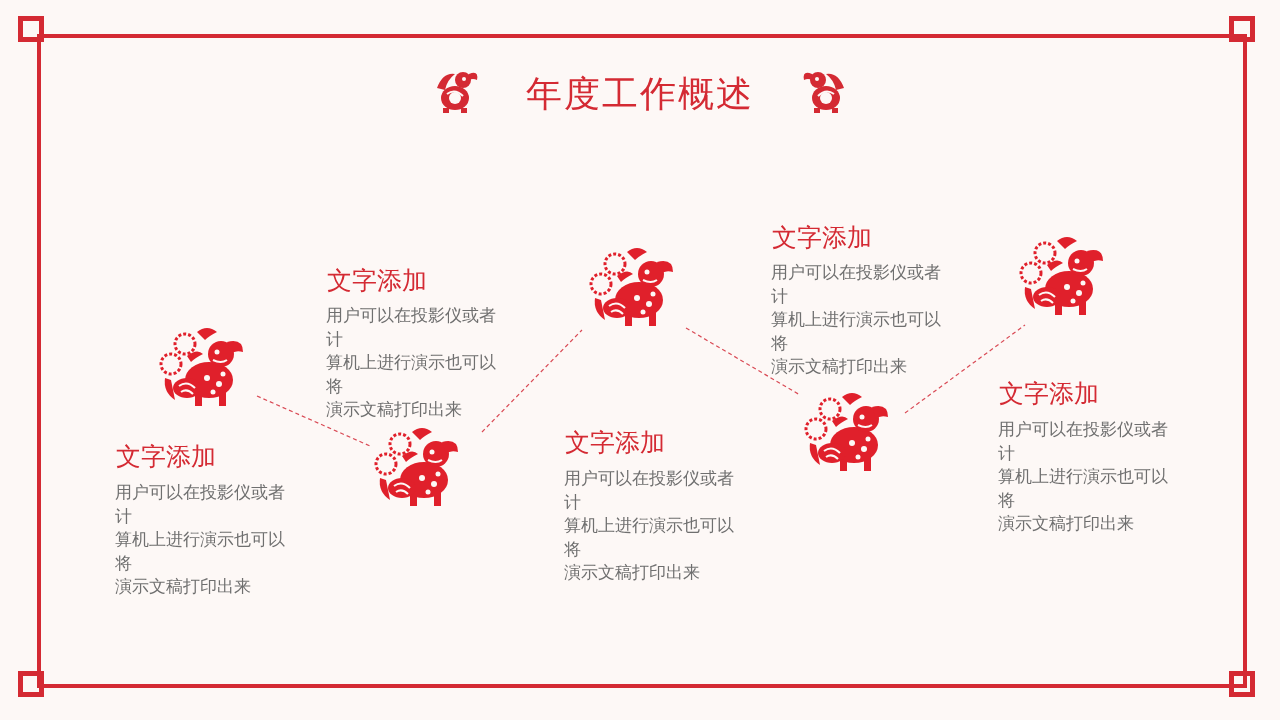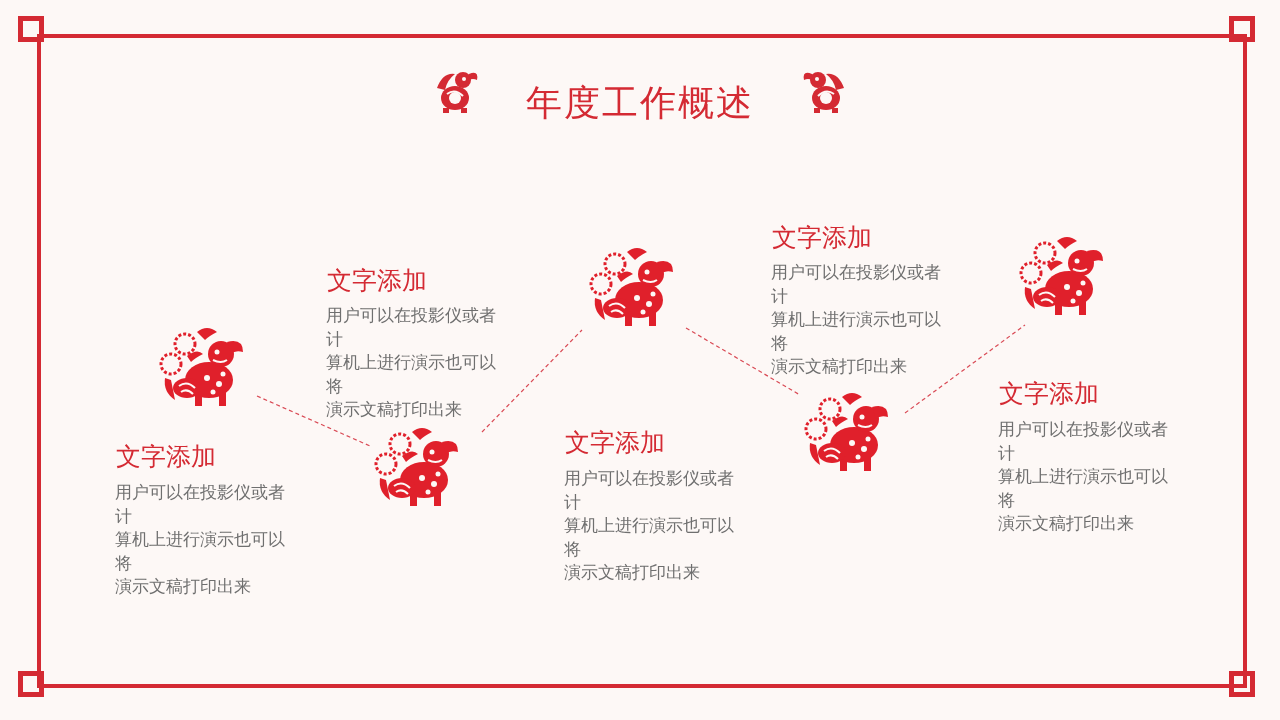--- a/index.html
+++ b/index.html
@@ -1,19 +1,19 @@
 <!DOCTYPE html>
 <html><head>
 <meta charset="utf-8">
 <style>
   html, body { margin:0; padding:0; }
   body { width:1280px; height:720px; background:#fdf8f6; position:relative; overflow:hidden; font-family:"DejaVu Sans", sans-serif; }
   .frame-line { position:absolute; background:#d42a33; }
   .corner { position:absolute; width:26px; height:26px; border:5px solid #d42a33; box-sizing:border-box; background:transparent; }
-  .title { position:absolute; left:0; width:1280px; top:70px; text-align:center; font-family:"DejaVu Serif", serif; font-size:36px; color:#d42a33; letter-spacing:2px;margin-top:9px; }
+  .title { position:absolute; left:0; width:1280px; top:70px; text-align:center; font-family:"DejaVu Serif", serif; font-size:36px; color:#d42a33; letter-spacing:2px; }
   .title-orn { position:absolute; top:68px; width:48px; height:46px; }
   .node { position:absolute; }
   .heading { position:absolute; font-family:Liberation Serif, serif; font-size:25px; color:#d42a33; white-space:nowrap; }
   .body { position:absolute; font-size:17px; line-height:23.5px; color:#6f6f6f; width:185px; }
   svg.lines { position:absolute; left:0; top:0; }
 </style>
 </head>
 <body>
 
 <div class="frame-line" style="left:37px; top:34px; width:1210px; height:4px;"></div>

